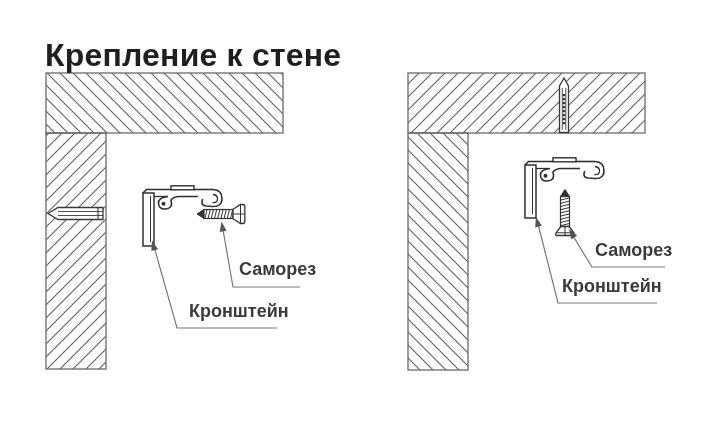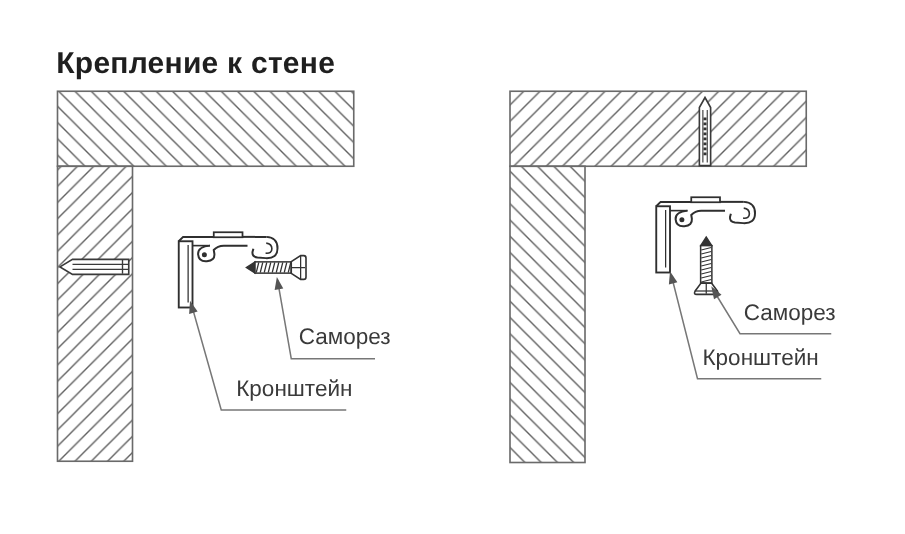--- a/index.html
+++ b/index.html
@@ -5,27 +5,27 @@
   html,body{margin:0;padding:0;background:#ffffff;}
   .stage{
     position:relative;width:724px;height:427px;background:#ffffff;
     font-family:"Liberation Sans", sans-serif;overflow:hidden;
   }
   .panel{position:absolute;top:0;width:362px;height:427px;}
   #panel-wall{left:0;}
   #panel-ceiling{left:362px;}
   .panel svg{position:absolute;left:0;top:0;}
   .title{
-    position:absolute;margin:0;font-size:24px;font-weight:bold;
+    position:absolute;margin:0;font-size:32px;font-weight:bold;
     color:#1f1f1f;white-space:nowrap;letter-spacing:0.2px;
   }
   #panel-wall .title{left:45px;top:37px;}
   #panel-ceiling .title{left:46px;top:37px;}
   .label{
-    position:absolute;font-size:18px;color:#3a3a3a;white-space:nowrap;
+    position:absolute;font-size:18px;color:#3a3a3a;white-space:nowrap;font-weight:bold;
   }
   .screw-label-wall{left:239px;top:259px;}
   .bracket-label-wall{left:189px;top:301px;}
   .screw-label-ceiling{left:233px;top:240px;}
   .bracket-label-ceiling{left:200px;top:276px;}
 </style>
 </head>
 <body>
 
 <div class="stage">

